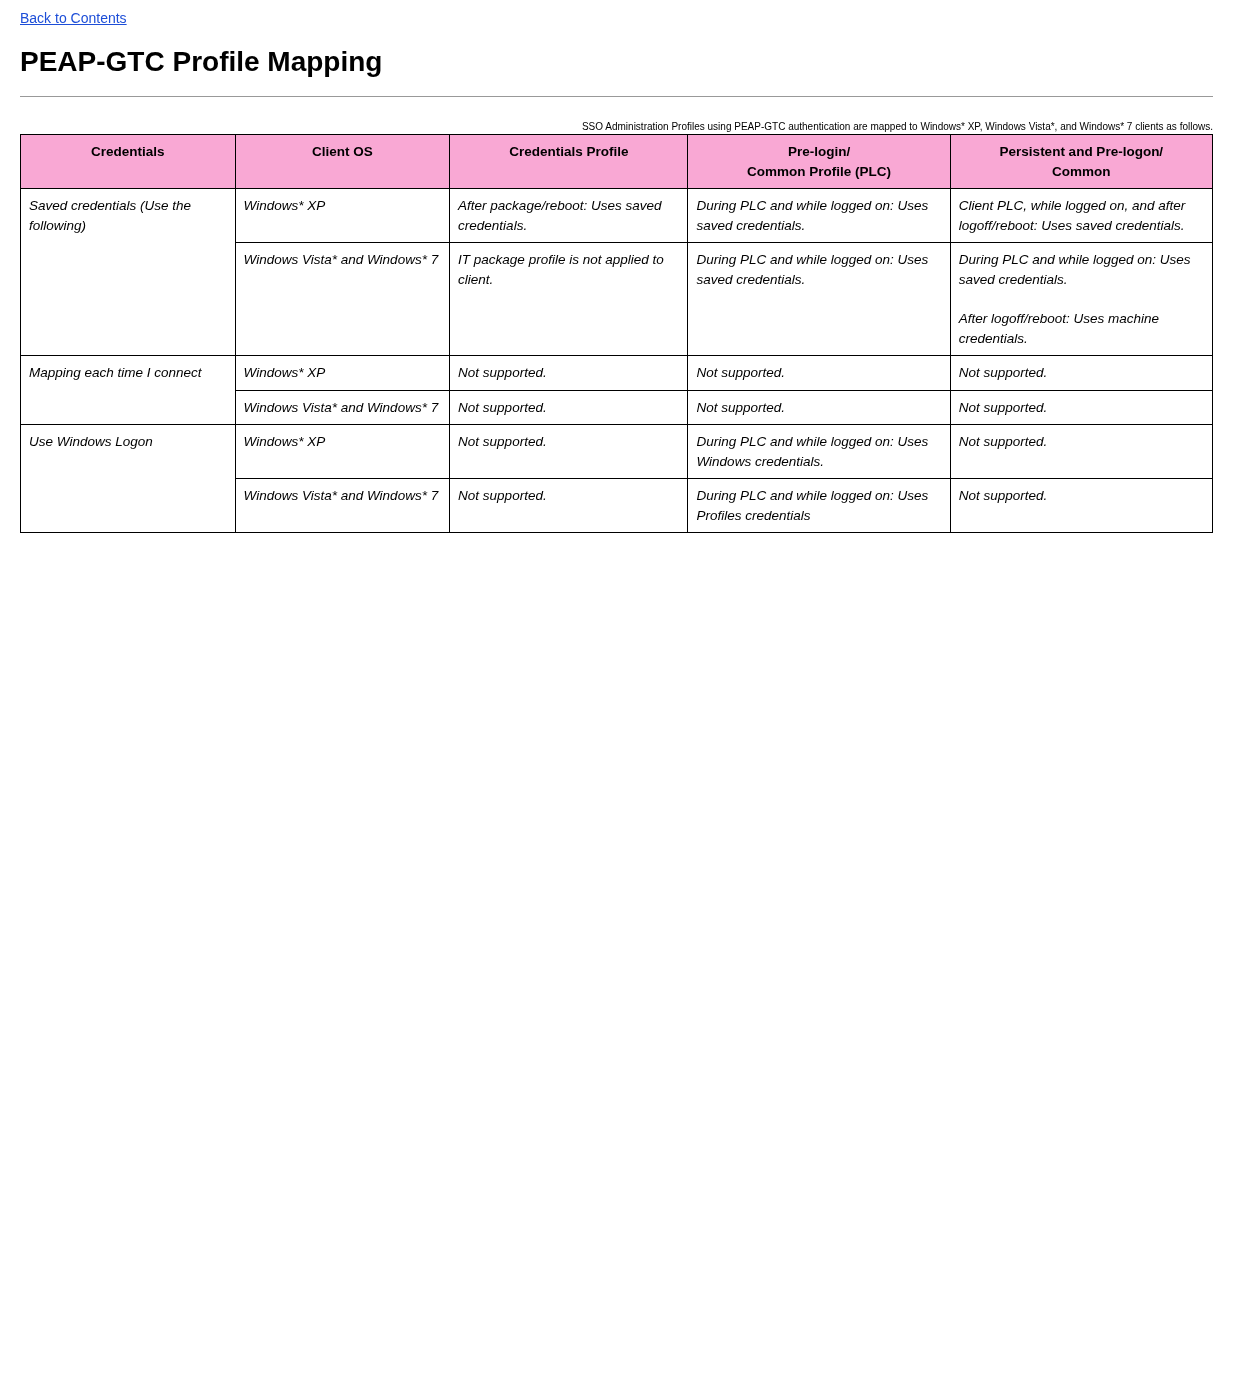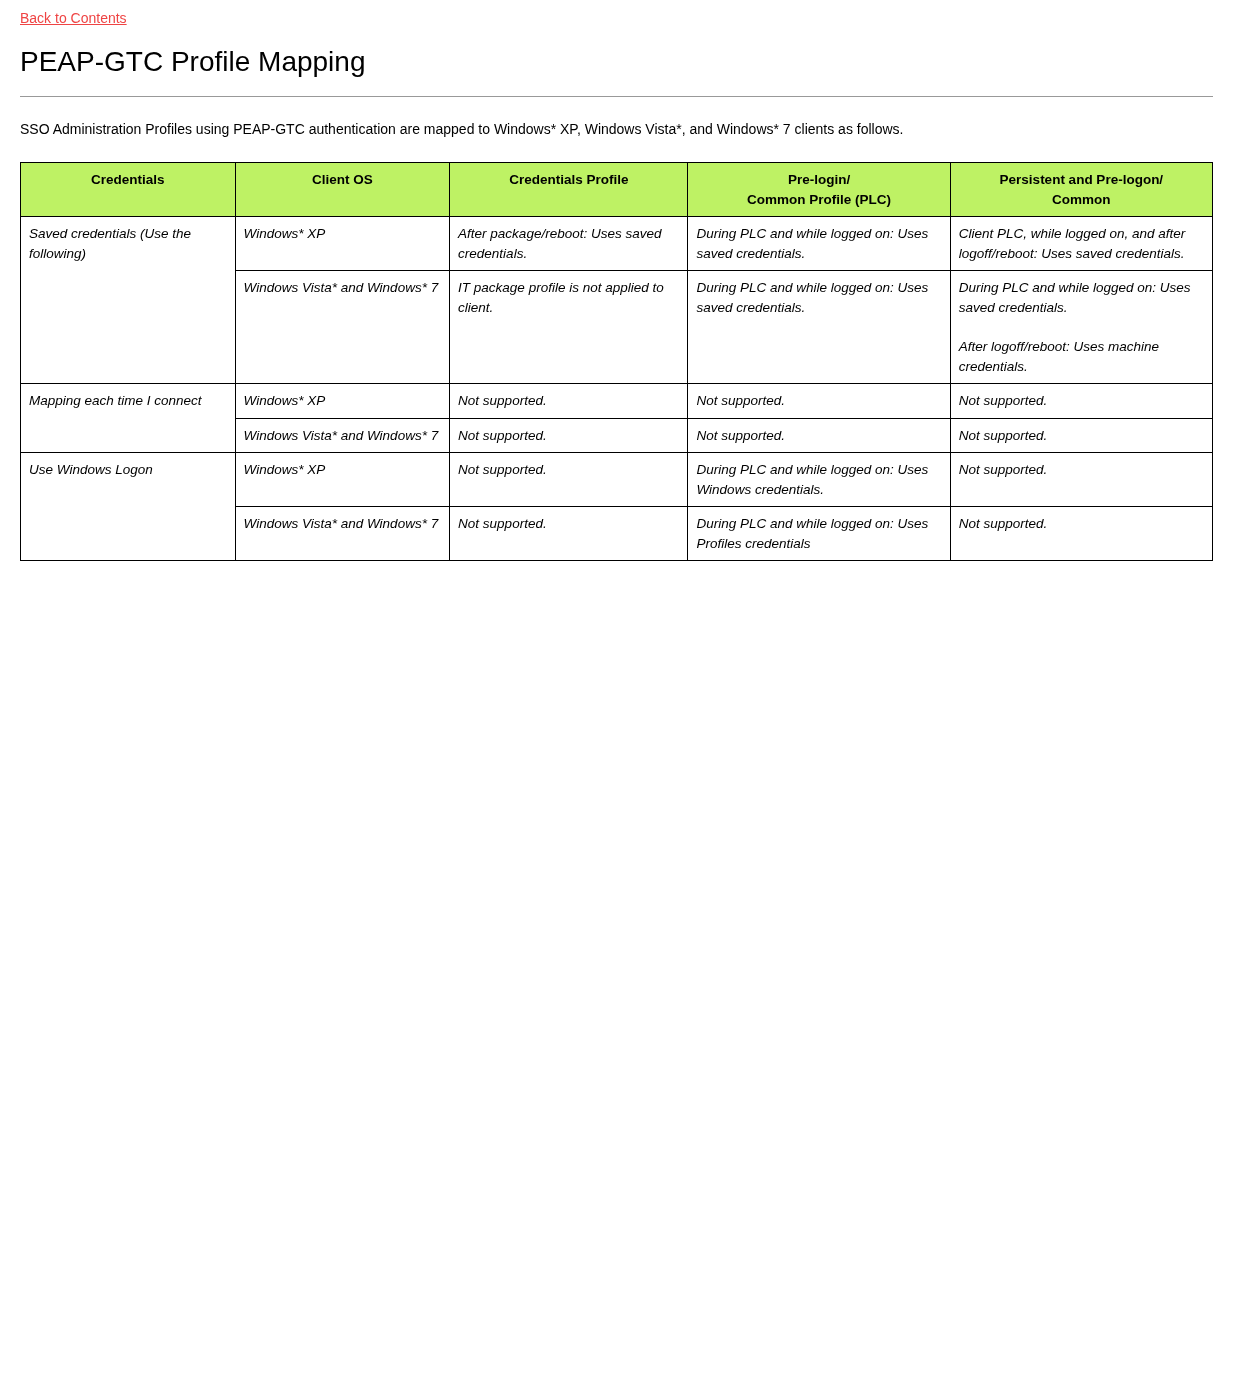--- a/index.html
+++ b/index.html
@@ -5,57 +5,57 @@
     * { box-sizing: border-box; margin: 0; padding: 0; }
     body {
       font-family: Arial, sans-serif;
       font-size: 14px;
       color: #000;
       background: #fff;
       padding: 10px 20px 40px 20px;
       max-width: 1233px;
     }
     #back-link {
-      color: #ef4444;
+      color: #1d4ed8;
       text-decoration: underline;
       cursor: pointer;
       font-size: 14px;
       display: inline-block;
       margin-bottom: 20px;
     }
     h1 {
       font-size: 28px;
-      font-weight: normal;
+      font-weight: bold;
       margin-bottom: 3px;
     }
     .divider {
       border: none;
       border-top: 1px solid #999;
       margin: 18px 0 22px 0;
     }
     .intro-text {
-      font-size: 14px;
-      margin-bottom: 22px;
+      font-size: 10px;
       line-height: 1.5;
+      text-align: right;
     }
     table {
       border-collapse: collapse;
       width: 100%;
       table-layout: fixed;
     }
     th, td {
       border: 1px solid #000;
       padding: 7px 8px;
       vertical-align: top;
       font-size: 13.5px;
       line-height: 1.45;
     }
     th {
       font-weight: bold;
-      background: #bef264;
+      background: #f9a8d4;
     }
     td {
       font-weight: normal;
       font-style: italic;
     }
     col:nth-child(1) { width: 18%; }
     col:nth-child(2) { width: 18%; }
     col:nth-child(3) { width: 20%; }
     col:nth-child(4) { width: 22%; }
     col:nth-child(5) { width: 22%; }

